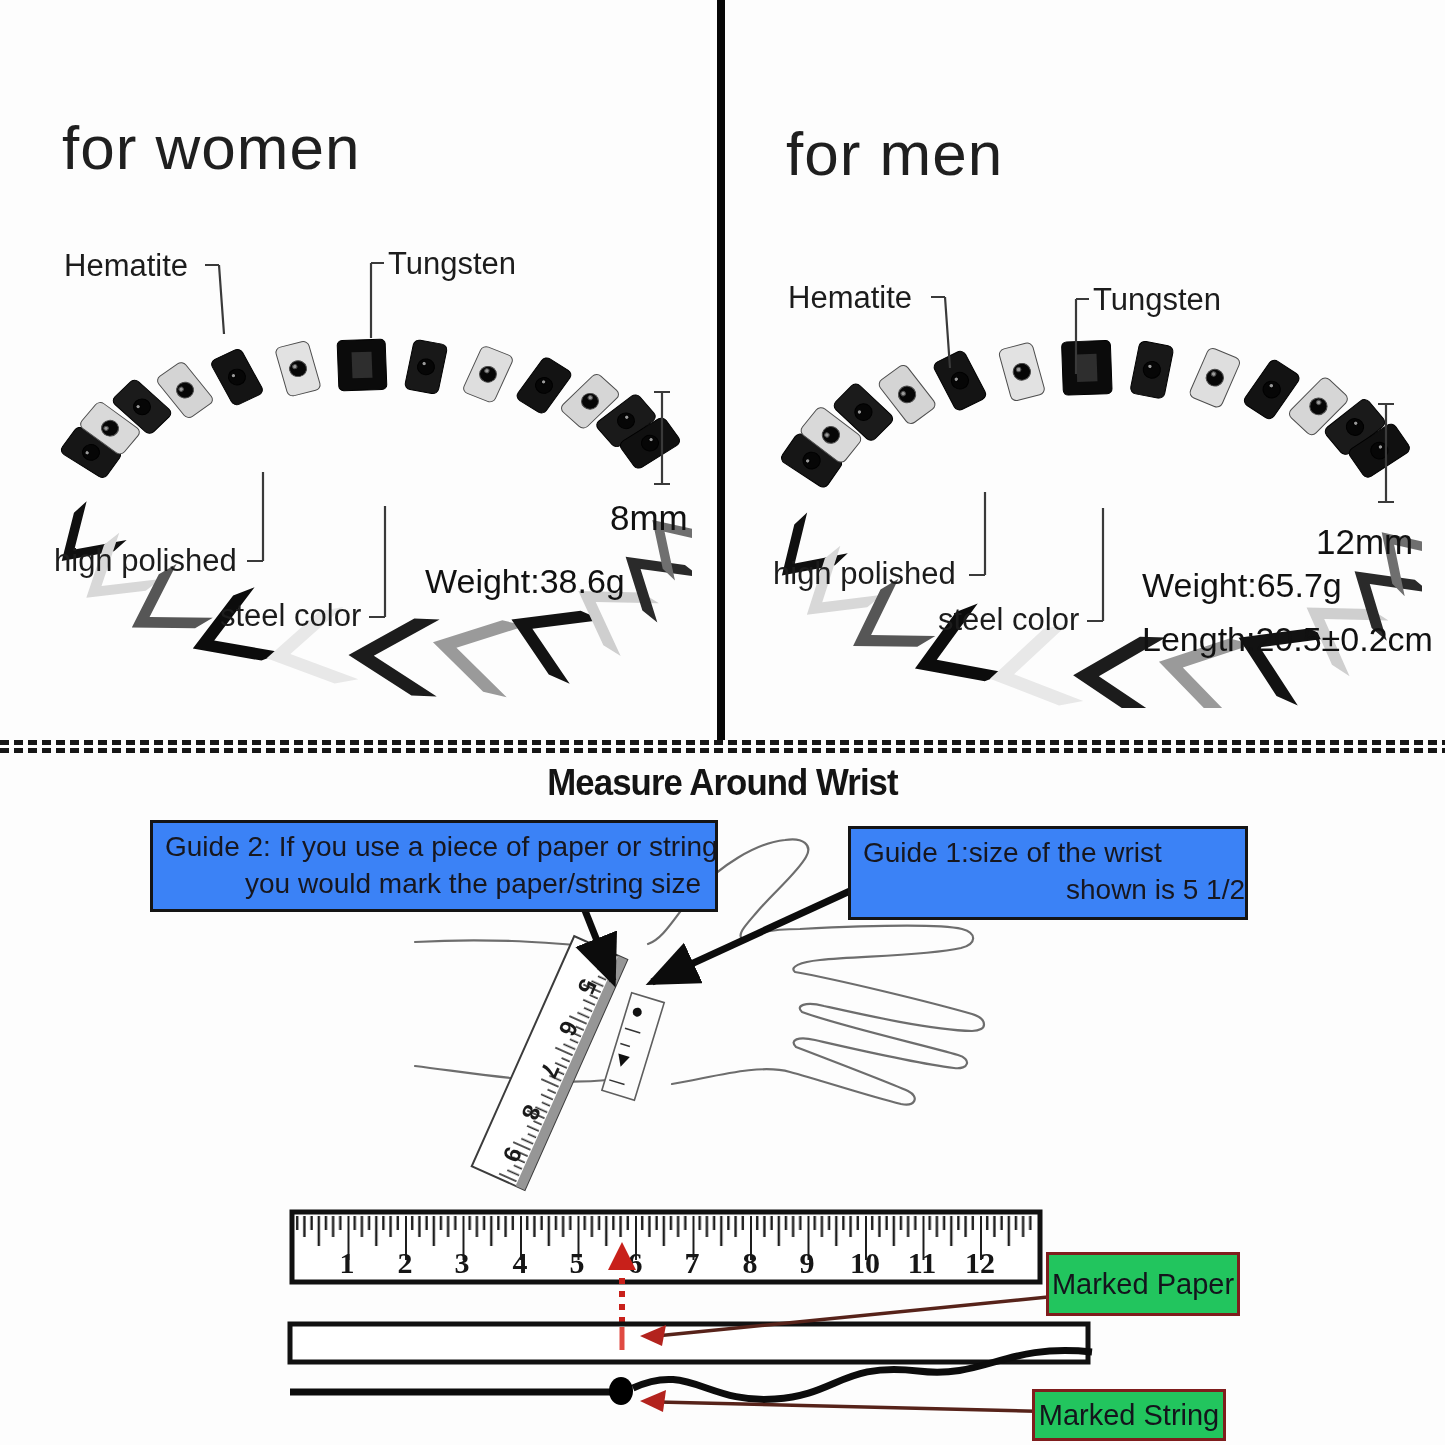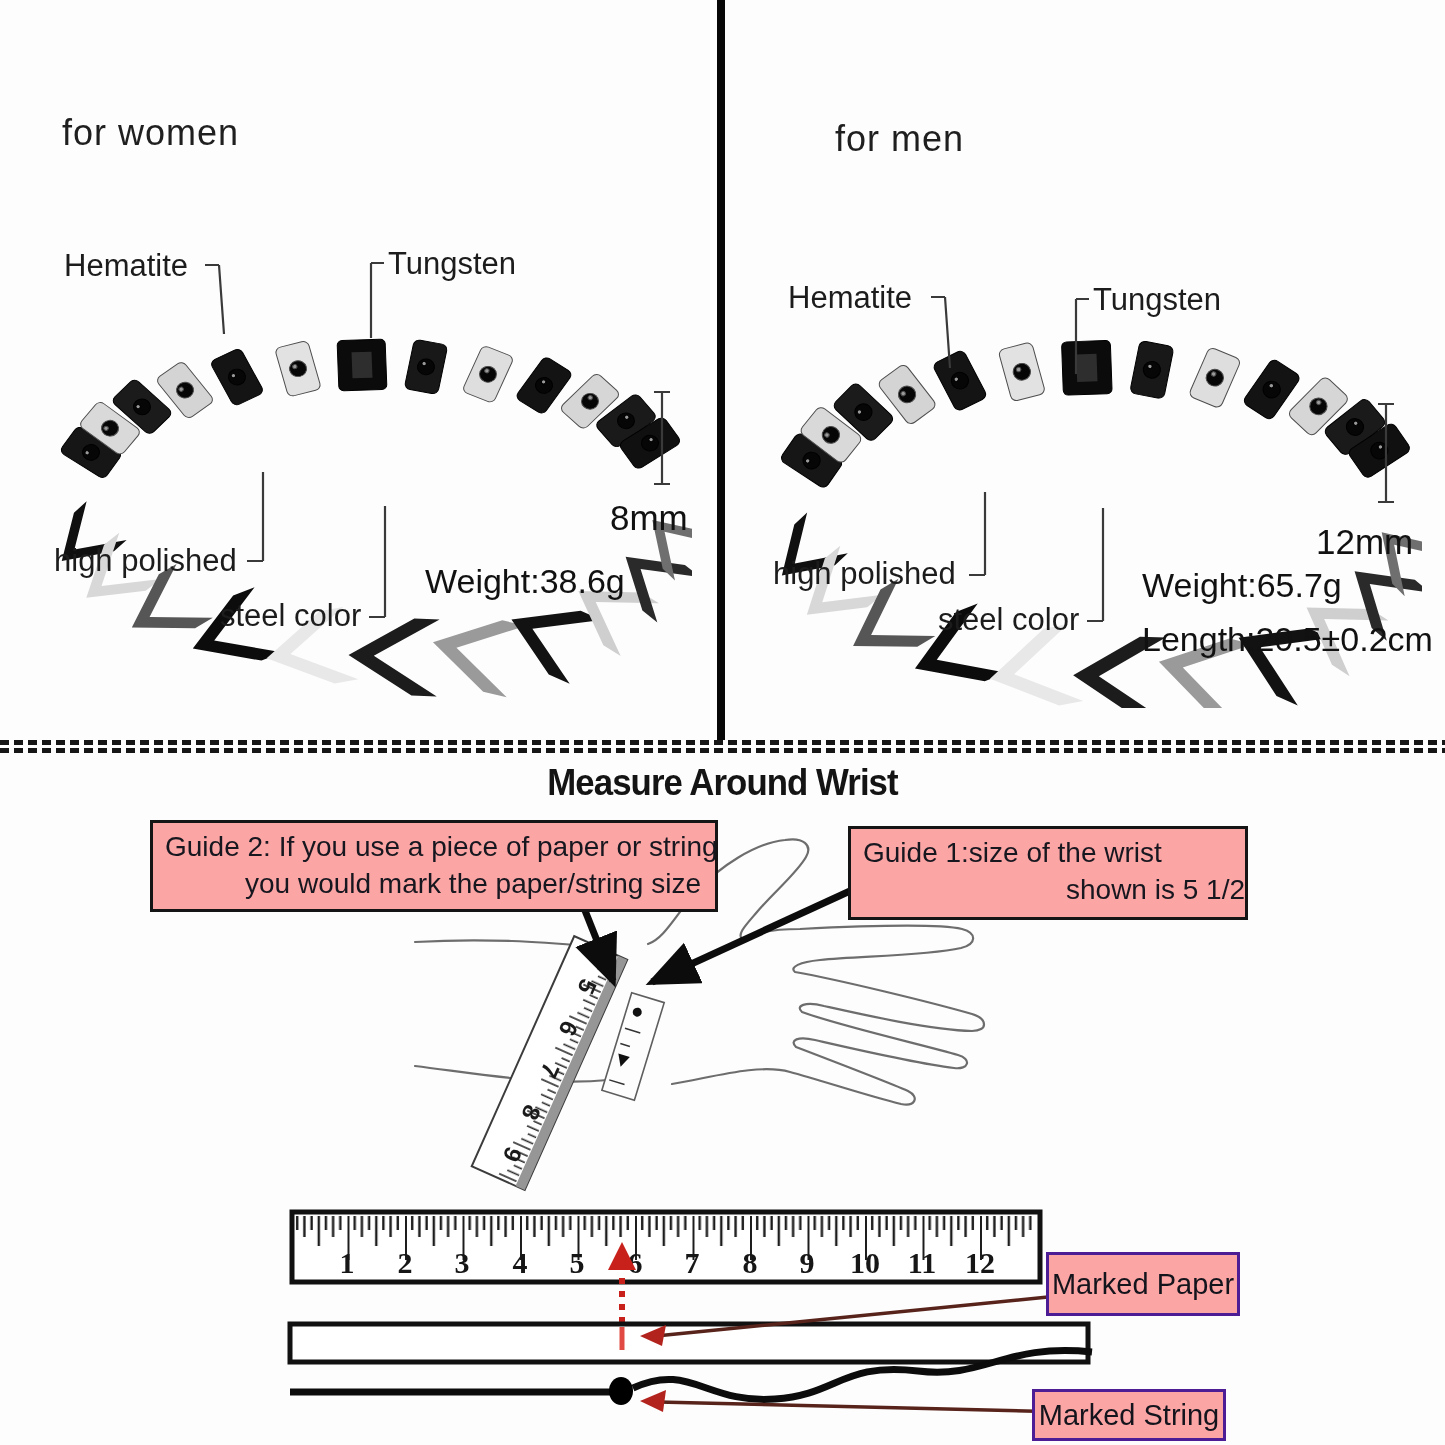--- a/index.html
+++ b/index.html
@@ -1,35 +1,35 @@
 <!DOCTYPE html>
 <html><head>
 <meta charset="utf-8">
 <style>
   html,body{margin:0;padding:0;background:#e9e9e9;}
   .stage{position:relative;width:1445px;height:1445px;background:#fdfdfd;overflow:hidden;
          font-family:"Liberation Sans",sans-serif;color:#1d1d1d;}
   .abs{position:absolute;}
-  .panel-title{font-size:36px;color:#1f1f1f;letter-spacing:1px;}
+  .panel-title{font-size:62px;color:#1f1f1f;letter-spacing:1px;}
   .lbl{font-size:31px;color:#1c1c1c;white-space:nowrap;}
   .spec{font-size:34px;color:#111;white-space:nowrap;line-height:1.38;}
   .mm{font-size:35px;color:#111;}
   .vdivider{position:absolute;left:717px;top:0;width:8px;height:741px;background:#070707;}
   .dashrow{position:absolute;left:0;width:1445px;height:5px;
            background:repeating-linear-gradient(90deg,#161616 0 9px,#fdfdfd 9px 14px);}
   .measure-title{position:absolute;left:0;top:762px;width:1445px;text-align:center;
                  font-size:37px;font-weight:600;color:#141414;letter-spacing:-1px;
                  transform:scaleX(.94);}
-  .gbox{position:absolute;background:#fca5a5;border:3px solid #151515;font-size:28px;
+  .gbox{position:absolute;background:#3b82f6;border:3px solid #151515;font-size:28px;
         color:#17171f;line-height:1.32;}
   .gbox .l1{padding:6px 0 0 12px;white-space:nowrap;}
   .gbox .l2{white-space:nowrap;}
   .g2 .l2{padding-left:92px;}
   .g1 .l2{padding-left:112px;text-align:right;}
-  .markbox{position:absolute;background:#fca5a5;border:3px solid #4c1d95;font-size:29px;
+  .markbox{position:absolute;background:#22c55e;border:3px solid #7f1d1d;font-size:29px;
            color:#14141c;display:flex;align-items:center;justify-content:center;white-space:nowrap;}
   svg{display:block;}
   svg text{font-family:"Liberation Sans",sans-serif;}
   .rulernum{font-family:"Liberation Serif",serif;font-weight:bold;font-size:30px;fill:#161616;}
   .tapenum{font-weight:bold;font-size:24px;fill:#1a1a1a;}
 </style>
 </head>
 <body>
 
 <div class="stage">
@@ -85,21 +85,21 @@
     <use href="#bracelet"></use>
   </svg>
 
   <div class="abs lbl" style="left:64px;top:248px">Hematite</div>
   <div class="abs lbl" style="left:388px;top:246px">Tungsten</div>
   <div class="abs lbl" style="left:54px;top:543px">high polished</div>
   <div class="abs lbl" style="left:220px;top:598px">steel color</div>
   <div class="abs mm" style="left:610px;top:498px">8mm</div>
   <div class="abs spec" style="left:425px;top:558px">Weight:38.6g</div>
 
-  <div class="abs panel-title" style="left:835px;top:118px">for men</div>
+  <div class="abs panel-title" style="left:786px;top:118px">for men</div>
 
   <svg class="abs" style="left:772px;top:308px" width="650" height="400" viewBox="0 0 640 430" preserveAspectRatio="none">
     <g transform="translate(0,-12) scale(1,1.06)">
         <use href="#bracelet"></use>
       </g>
   </svg>
 
   <div class="abs lbl" style="left:788px;top:280px">Hematite</div>
   <div class="abs lbl" style="left:1093px;top:282px">Tungsten</div>
   <div class="abs lbl" style="left:773px;top:556px">high polished</div>

